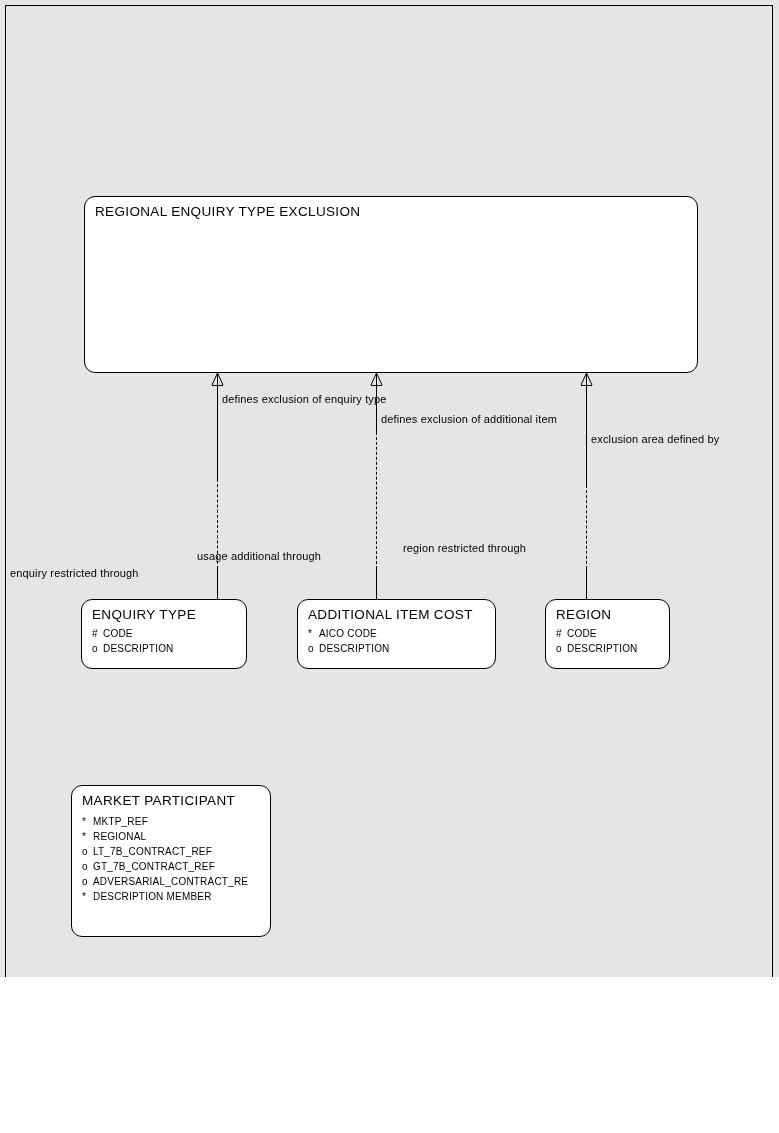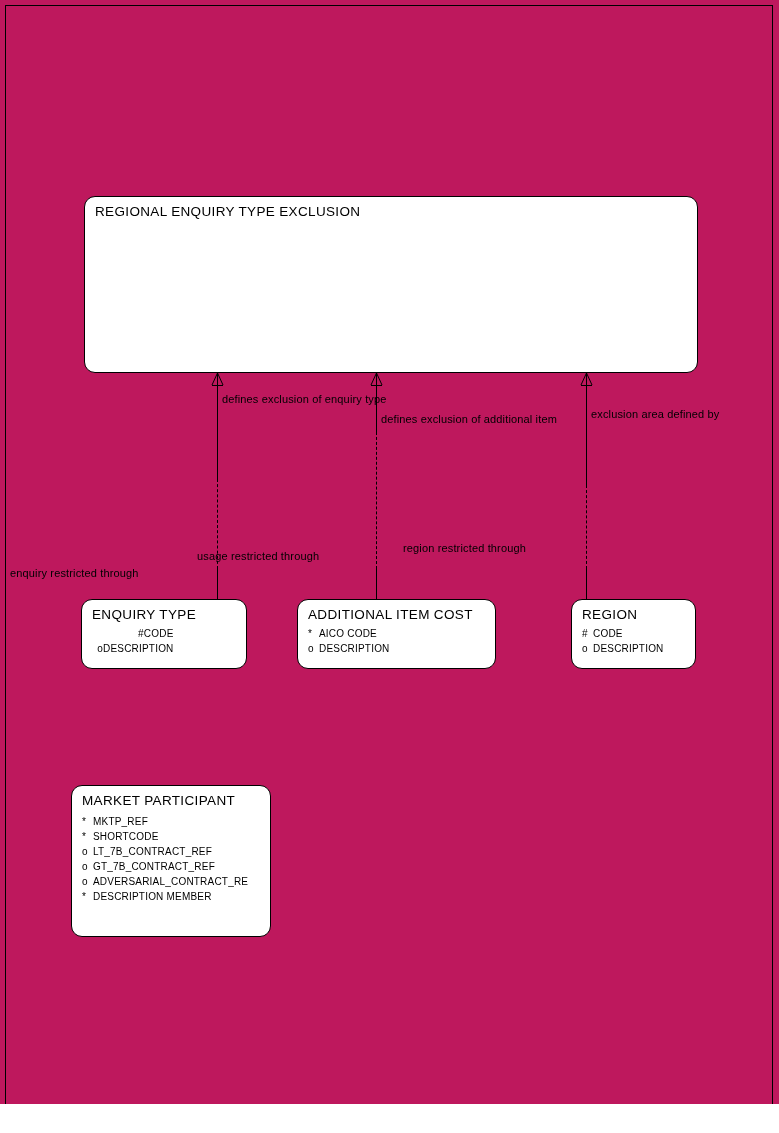--- a/index.html
+++ b/index.html
@@ -8,22 +8,22 @@
     background: #ffffff;
   }
   body {
     font-family: "Liberation Sans", sans-serif;
     -webkit-font-smoothing: none;
   }
 
   #page {
     position: relative;
     width: 779px;
-    height: 1104px;
-    background: #be185d;
+    height: 977px;
+    background: #e5e5e5;
     overflow: hidden;
   }
 
   
   .page-frame {
     position: absolute;
     left: 5px;
     top: 5px;
     width: 768px;
     height: 1122px;
@@ -69,27 +69,27 @@
     display: inline-block;
     width: 11px;
     color: #000000;
   }
 
   
   #entity-regional-enquiry-type-exclusion {
     left: 84px; top: 196px; width: 614px; height: 177px;
   }
   #entity-enquiry-type {
-    left: 81px; top: 599px; width: 166px; height: 70px; text-align: right;
+    left: 81px; top: 599px; width: 166px; height: 70px;
   }
   #entity-additional-item-cost {
     left: 285px; top: 599px; width: 199px; height: 70px; margin-left: 12px;
   }
   #entity-region {
-    left: 571px; top: 599px; width: 125px; height: 70px; padding-left: 34px;
+    left: 545px; top: 599px; width: 125px; height: 70px; padding-left: 34px;
   }
   #entity-market-participant {
     left: 71px; top: 785px; width: 200px; height: 152px; padding-left: 20px;
   }
   #entity-market-participant .attr-list { top: 28px; }
 
   
   .connector {
     position: absolute;
     width: 0;
@@ -171,25 +171,25 @@
   <div class="connector solid" style="left:376px; top:569px;  height:30px;"></div>
 
   <div class="connector solid" style="left:586px; top:385px;  height:100px;"></div>
   <div class="connector dashed" style="left:586px; top:485px;  height:84px;"></div>
   <div class="connector solid" style="left:586px; top:569px;  height:30px;"></div>
 
   <div class="rel-label" style="left:222px; top:393px;">defines exclusion of enquiry type</div>
 
   <div class="rel-label" style="left:381px; top:413px;">defines exclusion of additional item</div>
 
-  <div class="rel-label" style="left:591px; top:408px;">exclusion area defined by</div>
+  <div class="rel-label" style="left:591px; top:433px;">exclusion area defined by</div>
 
   <div class="rel-label" style="left:10px; top:567px;">enquiry restricted through</div>
 
-  <div class="rel-label" style="left:197px; top:550px;">usage restricted through</div>
+  <div class="rel-label" style="left:197px; top:550px;">usage additional through</div>
 
   <div class="rel-label" style="left:403px; top:542px;text-align:center;">region restricted through</div>
 
   <div class="entity" id="entity-enquiry-type">
     <div class="entity-title">ENQUIRY TYPE</div>
     <ul class="attr-list">
       <li class="attr">
         <span class="mark">#</span><span>CODE</span>
       </li>
       <li class="attr">
@@ -222,21 +222,21 @@
     </ul>
   </div>
 
   <div class="entity" id="entity-market-participant">
     <div class="entity-title">MARKET PARTICIPANT</div>
     <ul class="attr-list">
       <li class="attr">
         <span class="mark">*</span><span>MKTP_REF</span>
       </li>
       <li class="attr">
-        <span class="mark">*</span><span>SHORTCODE</span>
+        <span class="mark">*</span><span>REGIONAL</span>
       </li>
       <li class="attr">
         <span class="mark">o</span><span>LT_7B_CONTRACT_REF</span>
       </li>
       <li class="attr">
         <span class="mark">o</span><span>GT_7B_CONTRACT_REF</span>
       </li>
       <li class="attr">
         <span class="mark">o</span><span>ADVERSARIAL_CONTRACT_RE</span>
       </li>

